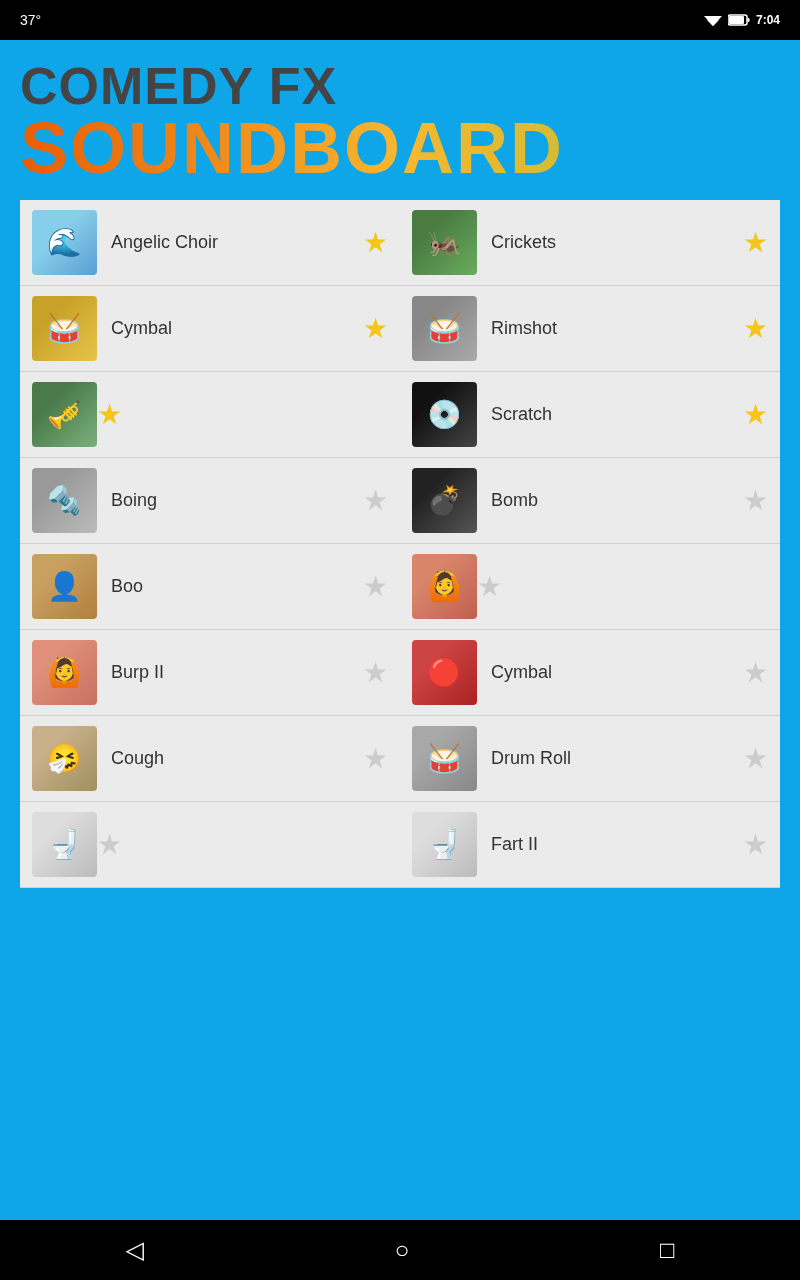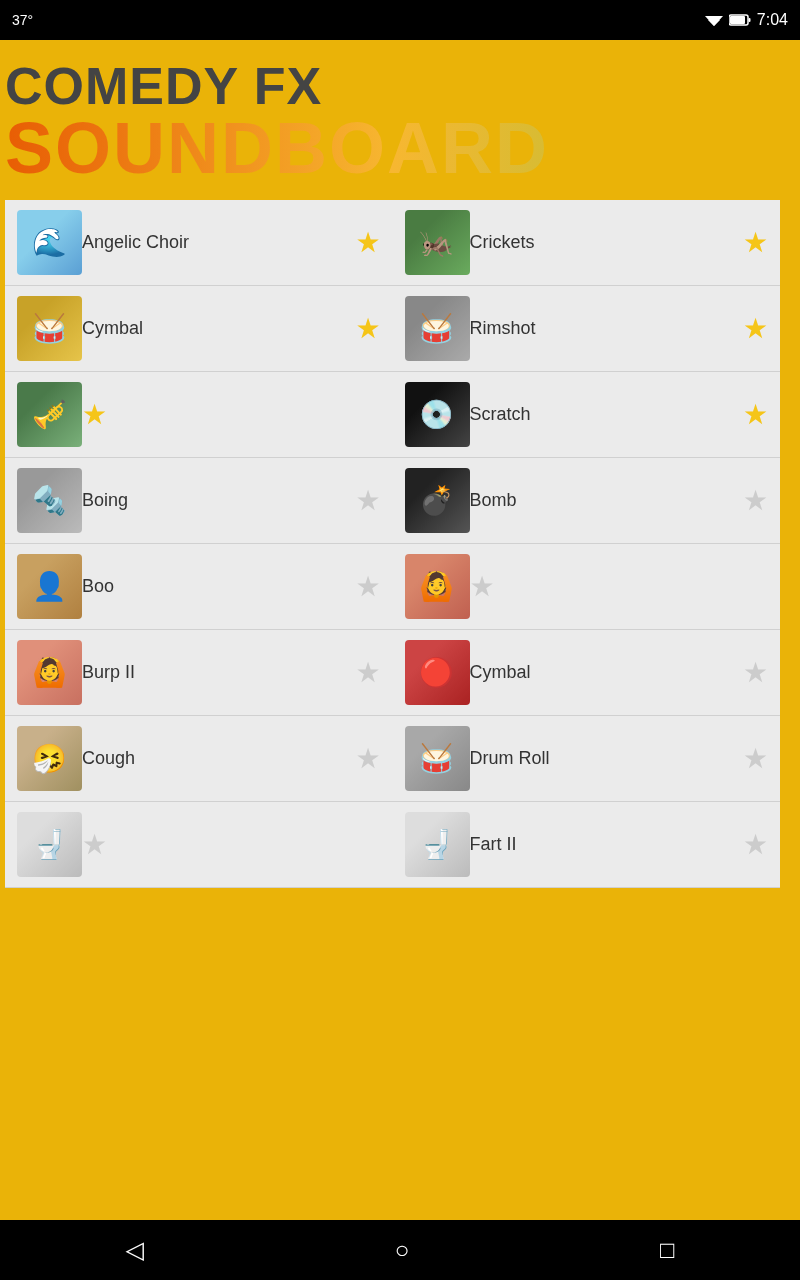--- a/index.html
+++ b/index.html
@@ -13,34 +13,34 @@
     }
 
     
     .status-bar {
       width: 800px;
       height: 40px;
       background: #000;
       display: flex;
       align-items: center;
       justify-content: space-between;
-      padding: 0 12px;
+      padding: 0 20px;
       color: #fff;
       font-size: 14px;
     }
     .status-bar-right {
       display: flex;
       align-items: center;
       gap: 6px;
     }
 
     
     .main-content {
-      background: #eab308;
-      padding: 20px 20px 0 5px;
+      background: #0ea5e9;
+      padding: 20px 20px 0 20px;
       height: calc(1280px - 40px - 60px);
       overflow: hidden;
     }
 
     
     .app-title {
       font-size: 52px;
       font-weight: 900;
       color: #444;
       line-height: 1;
@@ -91,21 +91,21 @@
     .thumb-cough { background: linear-gradient(135deg, #c8b08a 30%, #a09060 100%); }
     .thumb-drumroll { background: linear-gradient(135deg, #a8a8a8 30%, #888 100%); }
     .thumb-fart1 { background: linear-gradient(135deg, #ddd 30%, #bbb 100%); }
     .thumb-fart2 { background: linear-gradient(135deg, #ddd 30%, #bbb 100%); }
 
     .sound-name {
       flex: 1;
       font-size: 18px;
       font-weight: 500;
       color: #333;
-      margin-left: 0;
+      margin-left: 14px;
     }
 
     .star-icon {
       font-size: 28px;
       color: #f5c518;
       flex-shrink: 0;
     }
     .star-icon.empty {
       color: #ccc;
     }
@@ -148,21 +148,21 @@
   <div class="status-bar-right">
     <svg width="18" height="14" viewBox="0 0 18 14" fill="white">
       <polygon points="9,13 0,3 18,3" fill="white"></polygon>
       <polygon points="9,13 3,7 15,7" fill="white"></polygon>
     </svg>
     <svg width="22" height="12" viewBox="0 0 22 12" fill="none">
       <rect x="0" y="1" width="19" height="10" rx="2" stroke="white" stroke-width="1.5"></rect>
       <rect x="1" y="2" width="15" height="8" rx="1" fill="white"></rect>
       <rect x="19.5" y="4" width="2" height="4" rx="1" fill="white"></rect>
     </svg>
-    <span style="font-size:16px;font-weight:normal;">7:04</span>
+    <span style="font-size:12px;font-weight:bold;">7:04</span>
   </div>
 </div>
 
 <div class="main-content">
 
   <div>
     <div class="app-title">COMEDY FX</div>
     <div class="app-subtitle">SOUNDBOARD</div>
   </div>
 

